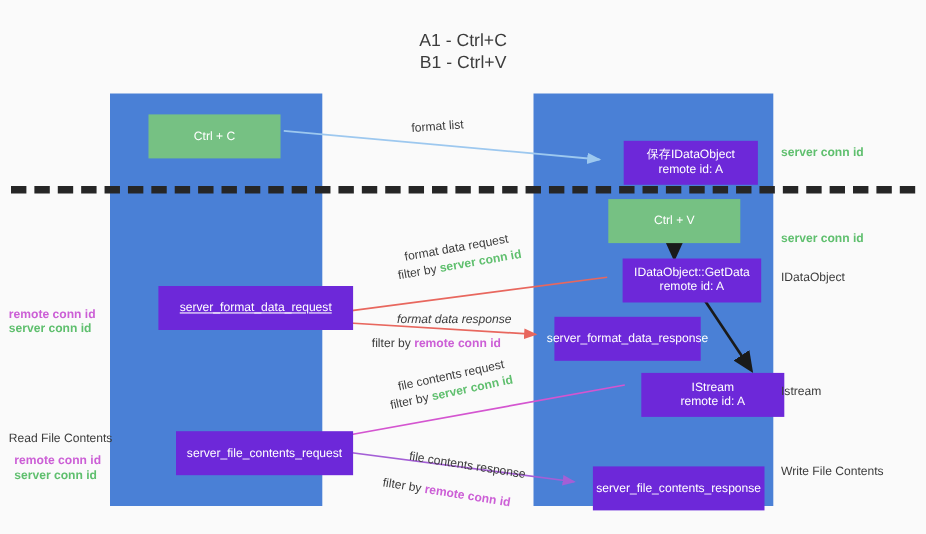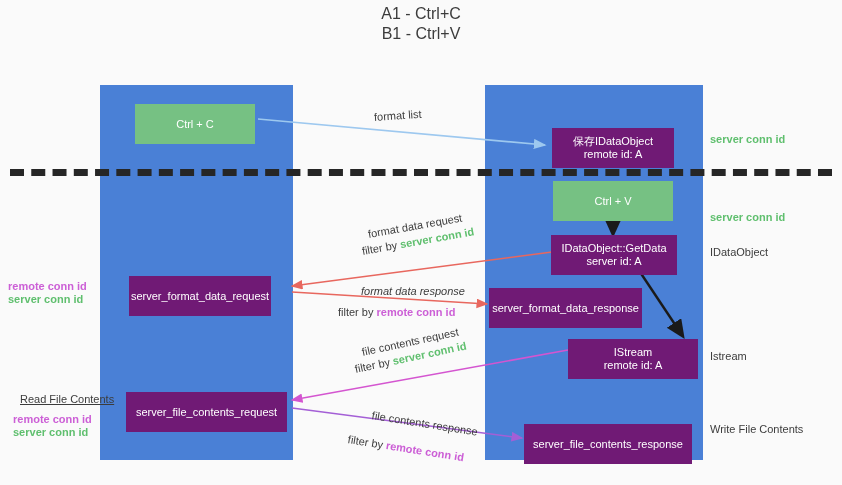--- a/index.html
+++ b/index.html
@@ -12,21 +12,21 @@
   }
   #stage {
     position: relative;
     width: 842px; height: 485px;
     background: #fafafa;
   }
 
   
   #title {
     position: absolute;
-    left: 0; top: 4px;
+    left: 0; top: 28px;
     width: 842px;
     text-align: center;
     color: #3c3c3c;
     font-size: 16px;
     line-height: 20px;
     white-space: pre;
   }
 
   
   .col-head {
@@ -72,21 +72,21 @@
     align-items: center;
     justify-content: center;
     color: #ffffff;
     font-size: 11px;
     line-height: 13px;
     text-align: center;
     white-space: pre;
     padding: 20px 4px;
   }
   .box.green  { background: #76c183; }
-  .box.orange { background: #701a75; }
+  .box.orange { background: #6d28d9; margin-left: 15px; }
 
   
   .edge-label {
     position: absolute;
     font-size: 11px;
     line-height: 14px;
     color: #3c3c3c;
     white-space: pre;
   }
   .edge-label .filter-prefix { color: #3c3c3c; }
@@ -151,38 +151,38 @@
 
     <line x1="292" y1="292" x2="487" y2="304" stroke="#e8675e" stroke-width="1.5" marker-end="url(#ah-red)"></line>
 
     <line x1="568" y1="350" x2="292" y2="400" stroke="#d455d0" stroke-width="1.5" marker-end="url(#ah-magenta)"></line>
 
     <line x1="292" y1="408" x2="522" y2="438" stroke="#a45fd6" stroke-width="1.5" marker-end="url(#ah-purple)"></line>
   </svg>
 
   <div class="box green" style="left:135px; top:104px; width:120px; height:28px;">Ctrl + C</div>
 
-  <div class="box orange" style="left:129px; top:276px; width:142px; height:24px;">server_format_data_request</div>
-
-  <div class="box orange" style="left:126px; top:392px; width:161px; height:24px;">server_file_contents_request</div>
+  <div class="box orange" style="left:129px; top:260px; width:177px; height:24px;text-decoration:underline;">server_format_data_request</div>
+
+  <div class="box orange" style="left:145px; top:392px; width:161px; height:24px;">server_file_contents_request</div>
 
   <div class="box orange" style="left:552px; top:128px; width:122px; height:30px;">保存IDataObject
 remote id: A</div>
 
   <div class="box green" style="left:553px; top:181px; width:120px; height:28px;">Ctrl + V</div>
 
   <div class="box orange" style="left:551px; top:235px; width:126px; height:32px;">IDataObject::GetData
-server id: A</div>
-
-  <div class="box orange" style="left:489px; top:288px; width:153px; height:24px;">server_format_data_response</div>
+remote id: A</div>
+
+  <div class="box orange" style="left:489px; top:288px; width:133px; height:24px;">server_format_data_response</div>
 
   <div class="box orange" style="left:568px; top:339px; width:130px; height:32px;">IStream
 remote id: A</div>
 
-  <div class="box orange" style="left:524px; top:424px; width:168px; height:24px;">server_file_contents_response</div>
+  <div class="box orange" style="left:524px; top:424px; width:156px; height:24px;">server_file_contents_response</div>
 
   <div class="edge-label rot-flat" style="left:374px; top:110px;">format list</div>
 
   <div class="edge-label rot-up" style="left:368px; top:227px;">format data request</div>
   <div class="edge-label rot-up" style="left:362px; top:244px;"><span class="filter-prefix">filter by </span><span class="green-txt">server conn id</span></div>
 
   <div class="edge-label" style="left:361px; top:284px;font-style:italic;">format data response</div>
   <div class="edge-label" style="left:338px; top:305px;"><span class="filter-prefix">filter by </span><span class="purple-txt">remote conn id</span></div>
 
   <div class="edge-label rot-up2" style="left:362px; top:345px;">file contents request</div>
@@ -193,19 +193,19 @@
 
   <div class="side-note green" style="left:710px; top:132px;">server conn id</div>
   <div class="side-note green" style="left:710px; top:210px;">server conn id</div>
   <div class="side-note right-plain" style="left:710px; top:245px;">IDataObject</div>
   <div class="side-note right-plain" style="left:710px; top:349px;">Istream</div>
   <div class="side-note right-plain" style="left:710px; top:422px;">Write File Contents</div>
 
   <div class="side-note purple" style="left:8px; top:279px;">remote conn id</div>
   <div class="side-note green" style="left:8px; top:292px;">server conn id</div>
 
-  <div class="side-note plain" style="left:20px; top:392px;text-decoration:underline;">Read File Contents</div>
+  <div class="side-note plain" style="left:8px; top:392px;">Read File Contents</div>
   <div class="side-note purple" style="left:13px; top:412px;">remote conn id</div>
   <div class="side-note green" style="left:13px; top:425px;">server conn id</div>
 
   <div id="dashed-line"></div>
 
 </div>
 
 </body></html>

